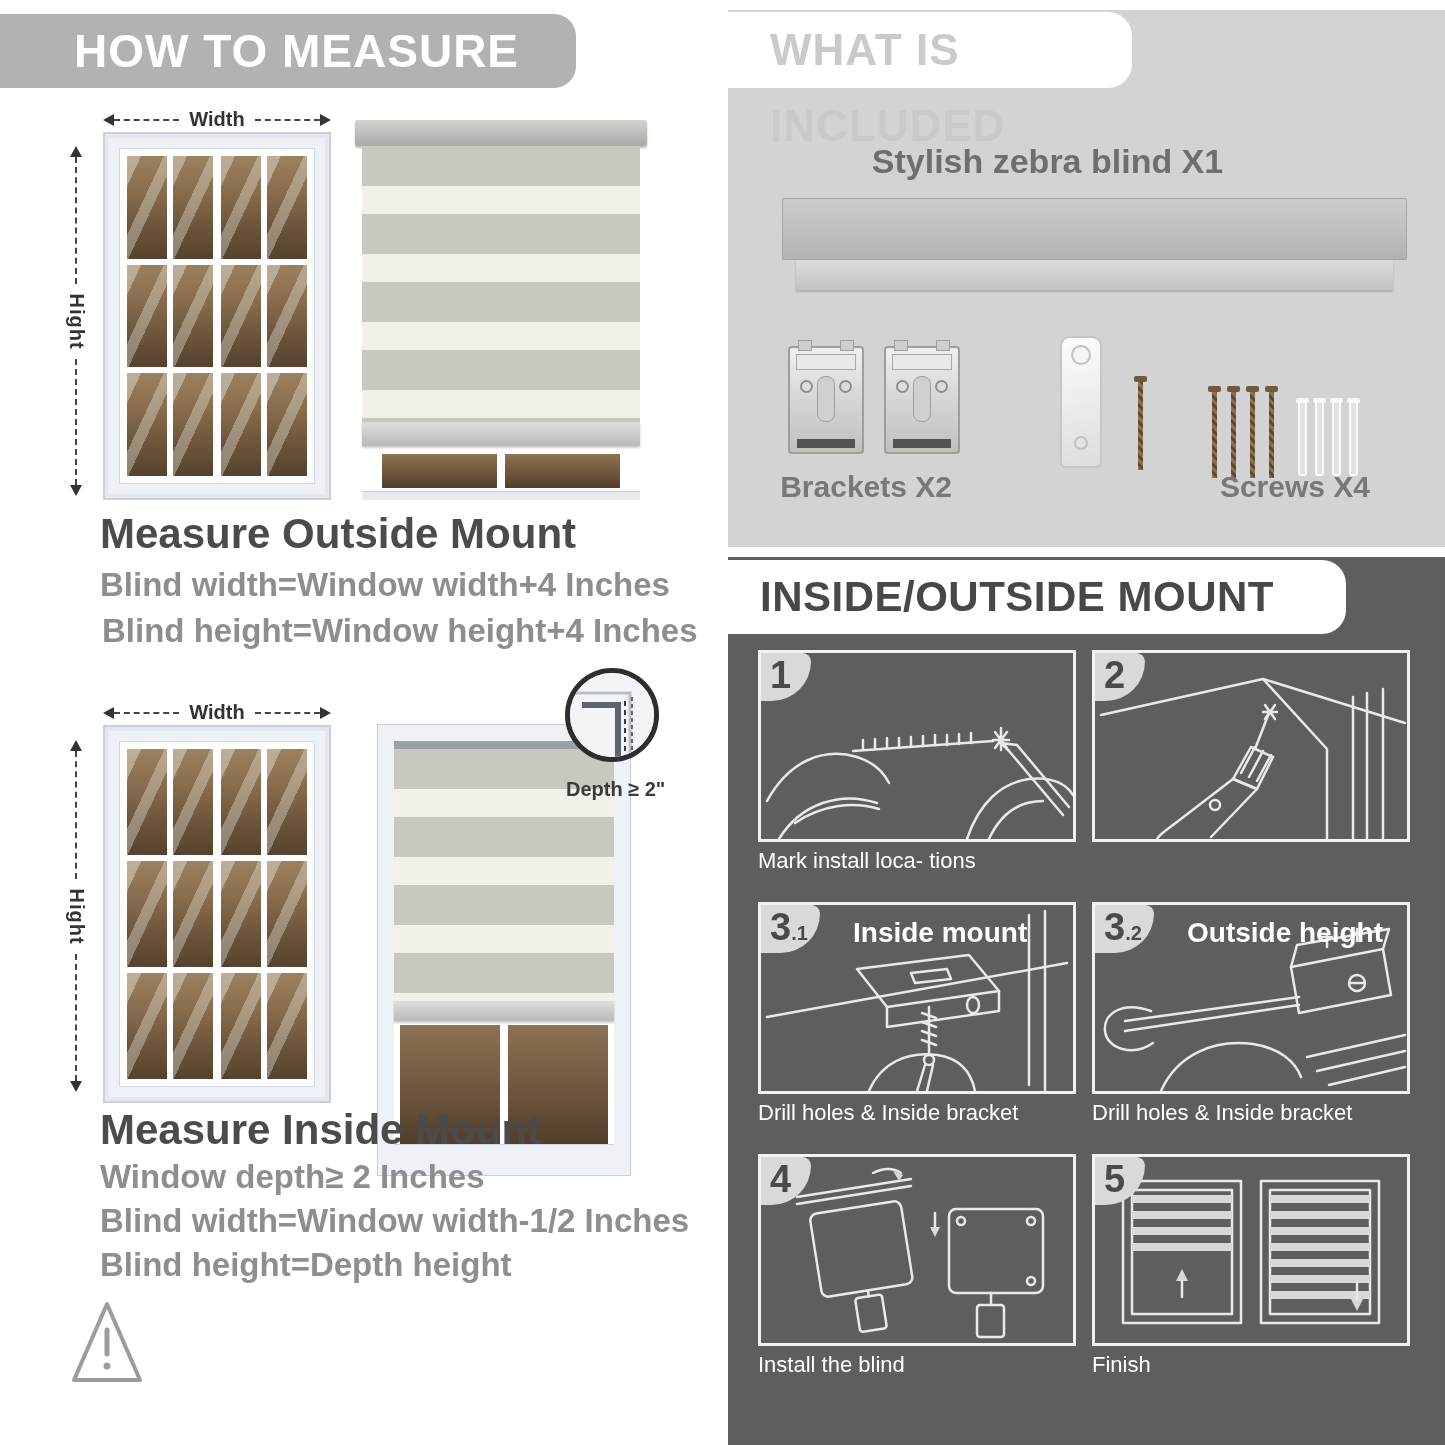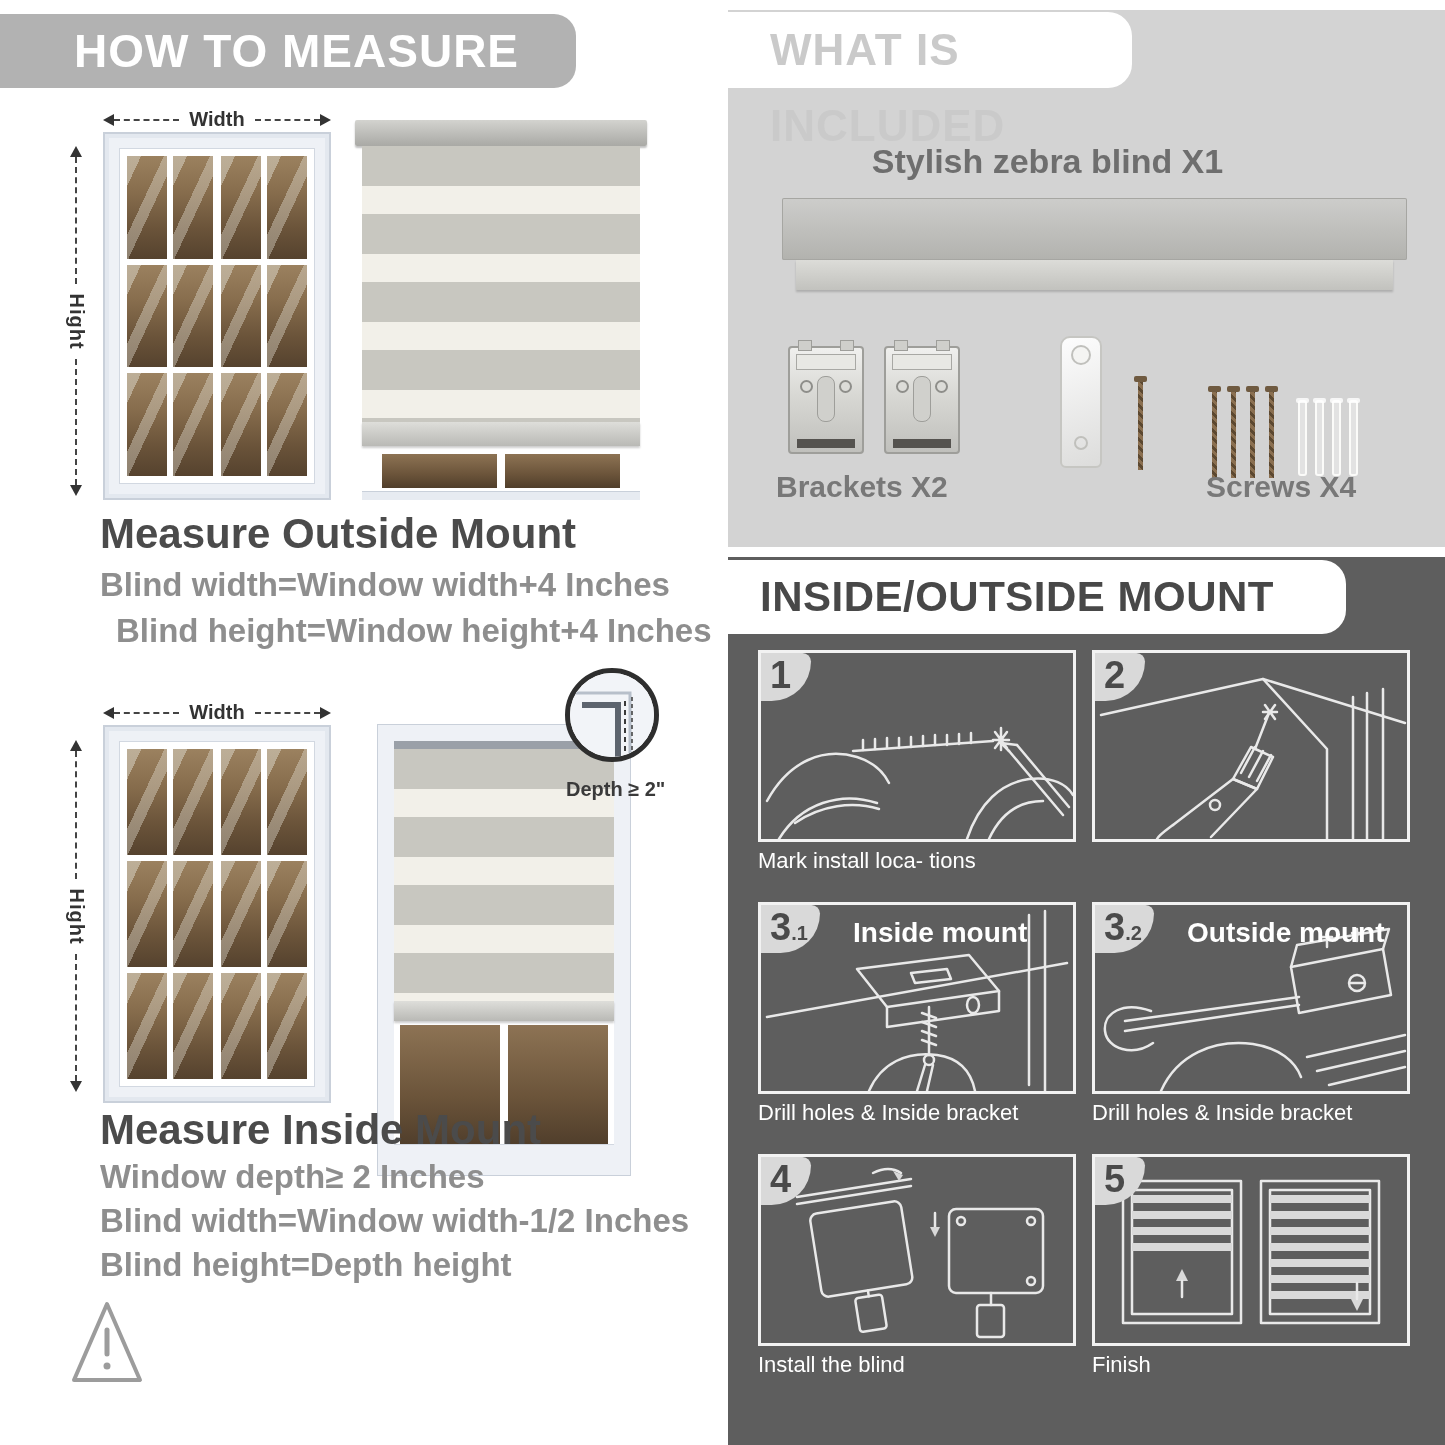--- a/index.html
+++ b/index.html
@@ -75,21 +75,21 @@
   .banner-included{left:728px;top:12px;width:362px;height:76px;background:#fff;
     border-radius:0 24px 24px 0;color:#cacaca;font-size:44px;font-weight:bold;
     line-height:76px;padding-left:42px;letter-spacing:1px;}
   .product-lbl{left:728px;top:142px;width:639px;text-align:center;font-size:34px;
     font-weight:bold;color:#6e6e6e;}
   .headrail{left:782px;top:198px;width:625px;height:62px;
     background:linear-gradient(180deg,#cdcdcb,#b2b2ae);border-radius:2px;
     box-shadow:inset 0 0 0 1px #a6a6a2;}
   .headrail-lip{left:796px;top:260px;width:597px;height:30px;
     background:linear-gradient(180deg,#dcdcd8,#c2c2be);box-shadow:0 2px 2px rgba(0,0,0,.18);}
-  .item-lbl{top:470px;font-size:30px;font-weight:bold;color:#787878;text-align:left;}
+  .item-lbl{top:470px;font-size:30px;font-weight:bold;color:#787878;text-align:right;}
 
   .bracket{width:76px;height:108px;background:linear-gradient(180deg,#f0f0ee 0%,#d8d8d4 45%,#c0c0bc 100%);
     border:2px solid #9e9e9a;border-radius:4px;box-sizing:border-box;}
   .bracket::before,.bracket::after{content:"";position:absolute;top:-8px;width:12px;height:9px;
     background:#cfcfcb;border:1px solid #9e9e9a;}
   .bracket::before{left:8px;} .bracket::after{right:8px;}
   .b-top{position:absolute;top:6px;left:6px;right:6px;height:14px;background:#e8e8e4;
     border:1px solid #a8a8a4;}
   .b-slot{position:absolute;top:28px;left:50%;transform:translateX(-50%);width:16px;height:44px;
     background:#d0d0cc;border:1px solid #9e9e9a;border-radius:8px;}
@@ -179,21 +179,21 @@
     <div class="rail-bot" style="top:302px;height:24px;"></div>
     <div class="under-win" style="top:330px;height:42px;">
       <div class="under-pane"></div>
       <div class="under-pane"></div>
     </div>
     <div class="under-sill"></div>
   </div>
 
   <div class="abs sec-title" style="left:100px;top:510px;">Measure Outside Mount</div>
   <div class="abs sec-line" style="left:100px;top:566px;">Blind width=Window width+4 Inches</div>
-  <div class="abs sec-line" style="left:116px;top:612px;">Blind height=Window height+4 Inches</div>
+  <div class="abs sec-line" style="left:102px;top:612px;">Blind height=Window height+4 Inches</div>
 
   <div class="abs dim-h" style="left:103px;top:701px;width:228px;">
     <span class="ah ah-l"></span>
     <span class="line"></span>
     <span class="lbl">Width</span>
     <span class="line"></span>
     <span class="ah ah-r"></span>
   </div>
 
   <div class="abs window" style="left:103px;top:725px;width:228px;height:378px;">
@@ -371,21 +371,21 @@
         <line x1="30" y1="116" x2="204" y2="92"></line>
         <line x1="30" y1="126" x2="204" y2="100"></line>
         <path d="M56,106 C28,96 8,108 10,126 C12,144 38,152 58,138"></path>
         <path d="M66,186 C82,150 118,134 158,139 C184,143 200,156 206,172"></path>
         <line x1="212" y1="152" x2="310" y2="130"></line>
         <line x1="222" y1="166" x2="310" y2="146"></line>
         <line x1="234" y1="180" x2="310" y2="162"></line>
       </g>
     </svg>
     <div class="badge"><span>3</span><span class="sub">.2</span></div>
-    <div class="inner-lbl">Outside mount</div>
+    <div class="inner-lbl">Outside height</div>
   </div>
   <div class="abs caption" style="left:1092px;top:1100px;">Drill holes &amp;  Inside bracket</div>
 
   <div class="abs step-panel" style="left:758px;top:1154px;">
     <svg viewBox="0 0 312 186">
       <g class="lineart">
         <line x1="36" y1="40" x2="150" y2="22"></line>
         <line x1="36" y1="47" x2="150" y2="29"></line>
         <g transform="rotate(-9 100 90)">
           <rect x="54" y="50" width="92" height="84" rx="7"></rect>

